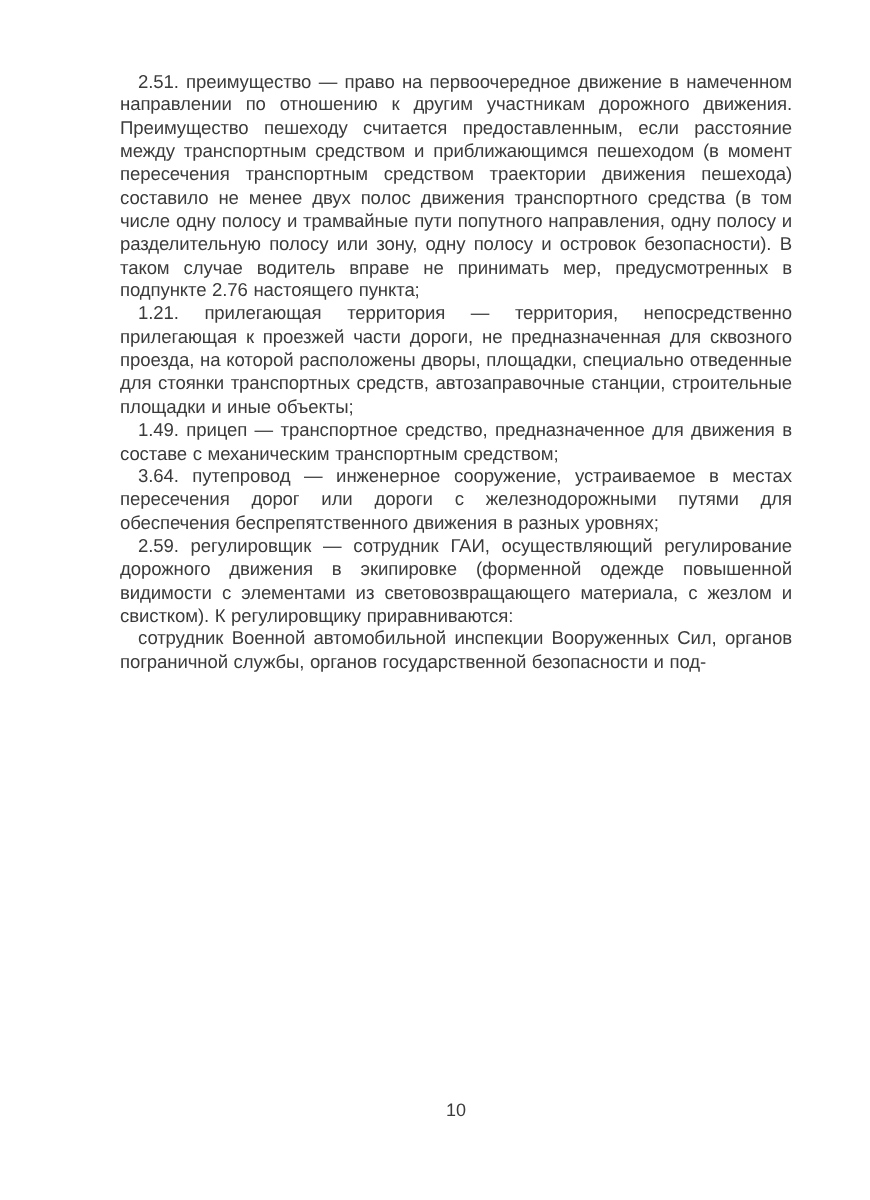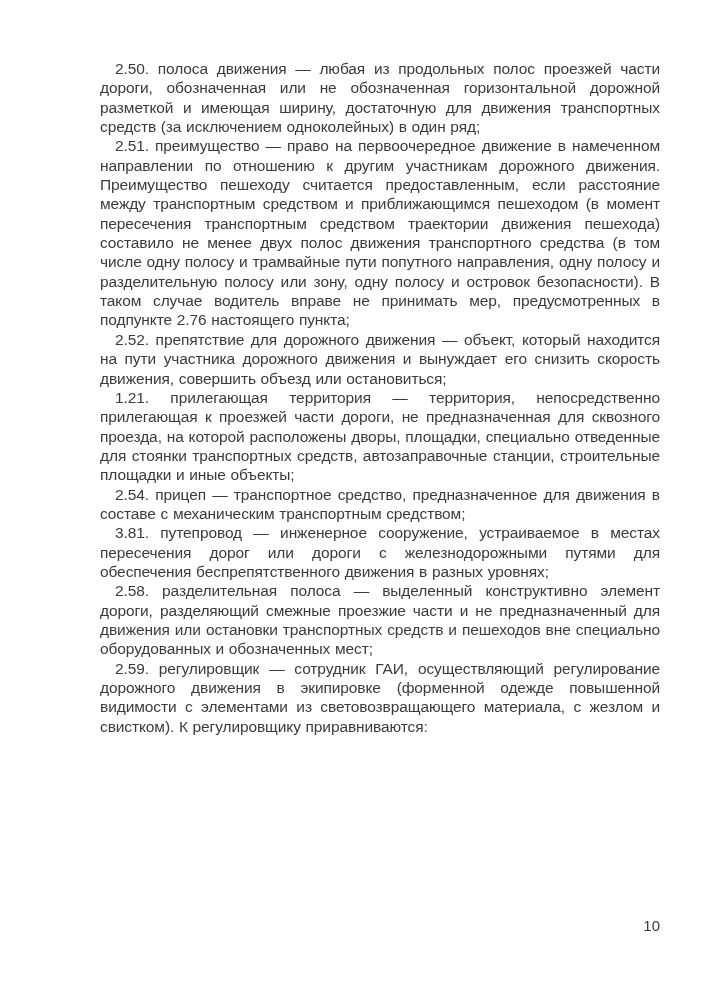--- a/index.html
+++ b/index.html
@@ -30,33 +30,31 @@
   .text-block p {
     margin: 0;
     padding: 0;
     text-indent: 15px;
   }
   .page-number {
     position: absolute;
     left: 100px;
     top: 916px;
     width: 560px;
-    text-align: right;
+    text-align: center;
     font-size: 15px;
     line-height: 19px;
   }
 </style>
 </head>
 <body>
 
 <div class="page">
   <div class="text-block">
-    <p>2.50. полоса движения — любая из продольных полос проезжей части дороги, обозначенная или не обозначенная горизонтальной дорожной разметкой и имеющая ширину, достаточную для движения транспортных средств (за исключением одноколейных) в один ряд;</p>
     <p>2.51. преимущество — право на первоочередное движение в намеченном направлении по отношению к другим участникам дорожного движения. Преимущество пешеходу считается предоставленным, если расстояние между транспортным средством и приближающимся пешеходом (в момент пересечения транспортным средством траектории движения пешехода) составило не менее двух полос движения транспортного средства (в том числе одну полосу и трамвайные пути попутного направления, одну полосу и разделительную полосу или зону, одну полосу и островок безопасности). В таком случае водитель вправе не принимать мер, предусмотренных в подпункте 2.76 настоящего пункта;</p>
-    <p>2.52. препятствие для дорожного движения — объект, который находится на пути участника дорожного движения и вынуждает его снизить скорость движения, совершить объезд или остановиться;</p>
     <p>1.21. прилегающая территория — территория, непосредственно прилегающая к проезжей части дороги, не предназначенная для сквозного проезда, на которой расположены дворы, площадки, специально отведенные для стоянки транспортных средств, автозаправочные станции, строительные площадки и иные объекты;</p>
-    <p>2.54. прицеп — транспортное средство, предназначенное для движения в составе с механическим транспортным средством;</p>
-    <p>3.81. путепровод — инженерное сооружение, устраиваемое в местах пересечения дорог или дороги с железнодорожными путями для обеспечения беспрепятственного движения в разных уровнях;</p>
-    <p>2.58. разделительная полоса — выделенный конструктивно элемент дороги, разделяющий смежные проезжие части и не предназначенный для движения или остановки транспортных средств и пешеходов вне специально оборудованных и обозначенных мест;</p>
+    <p>1.49. прицеп — транспортное средство, предназначенное для движения в составе с механическим транспортным средством;</p>
+    <p>3.64. путепровод — инженерное сооружение, устраиваемое в местах пересечения дорог или дороги с железнодорожными путями для обеспечения беспрепятственного движения в разных уровнях;</p>
     <p>2.59. регулировщик — сотрудник ГАИ, осуществляющий регулирование дорожного движения в экипировке (форменной одежде повышенной видимости с элементами из световозвращающего материала, с жезлом и свистком). К регулировщику приравниваются:</p>
+    <p>сотрудник Военной автомобильной инспекции Вооруженных Сил, органов пограничной службы, органов государственной безопасности и под-</p>
   </div>
   <div class="page-number">10</div>
 </div>
 
 </body></html>

